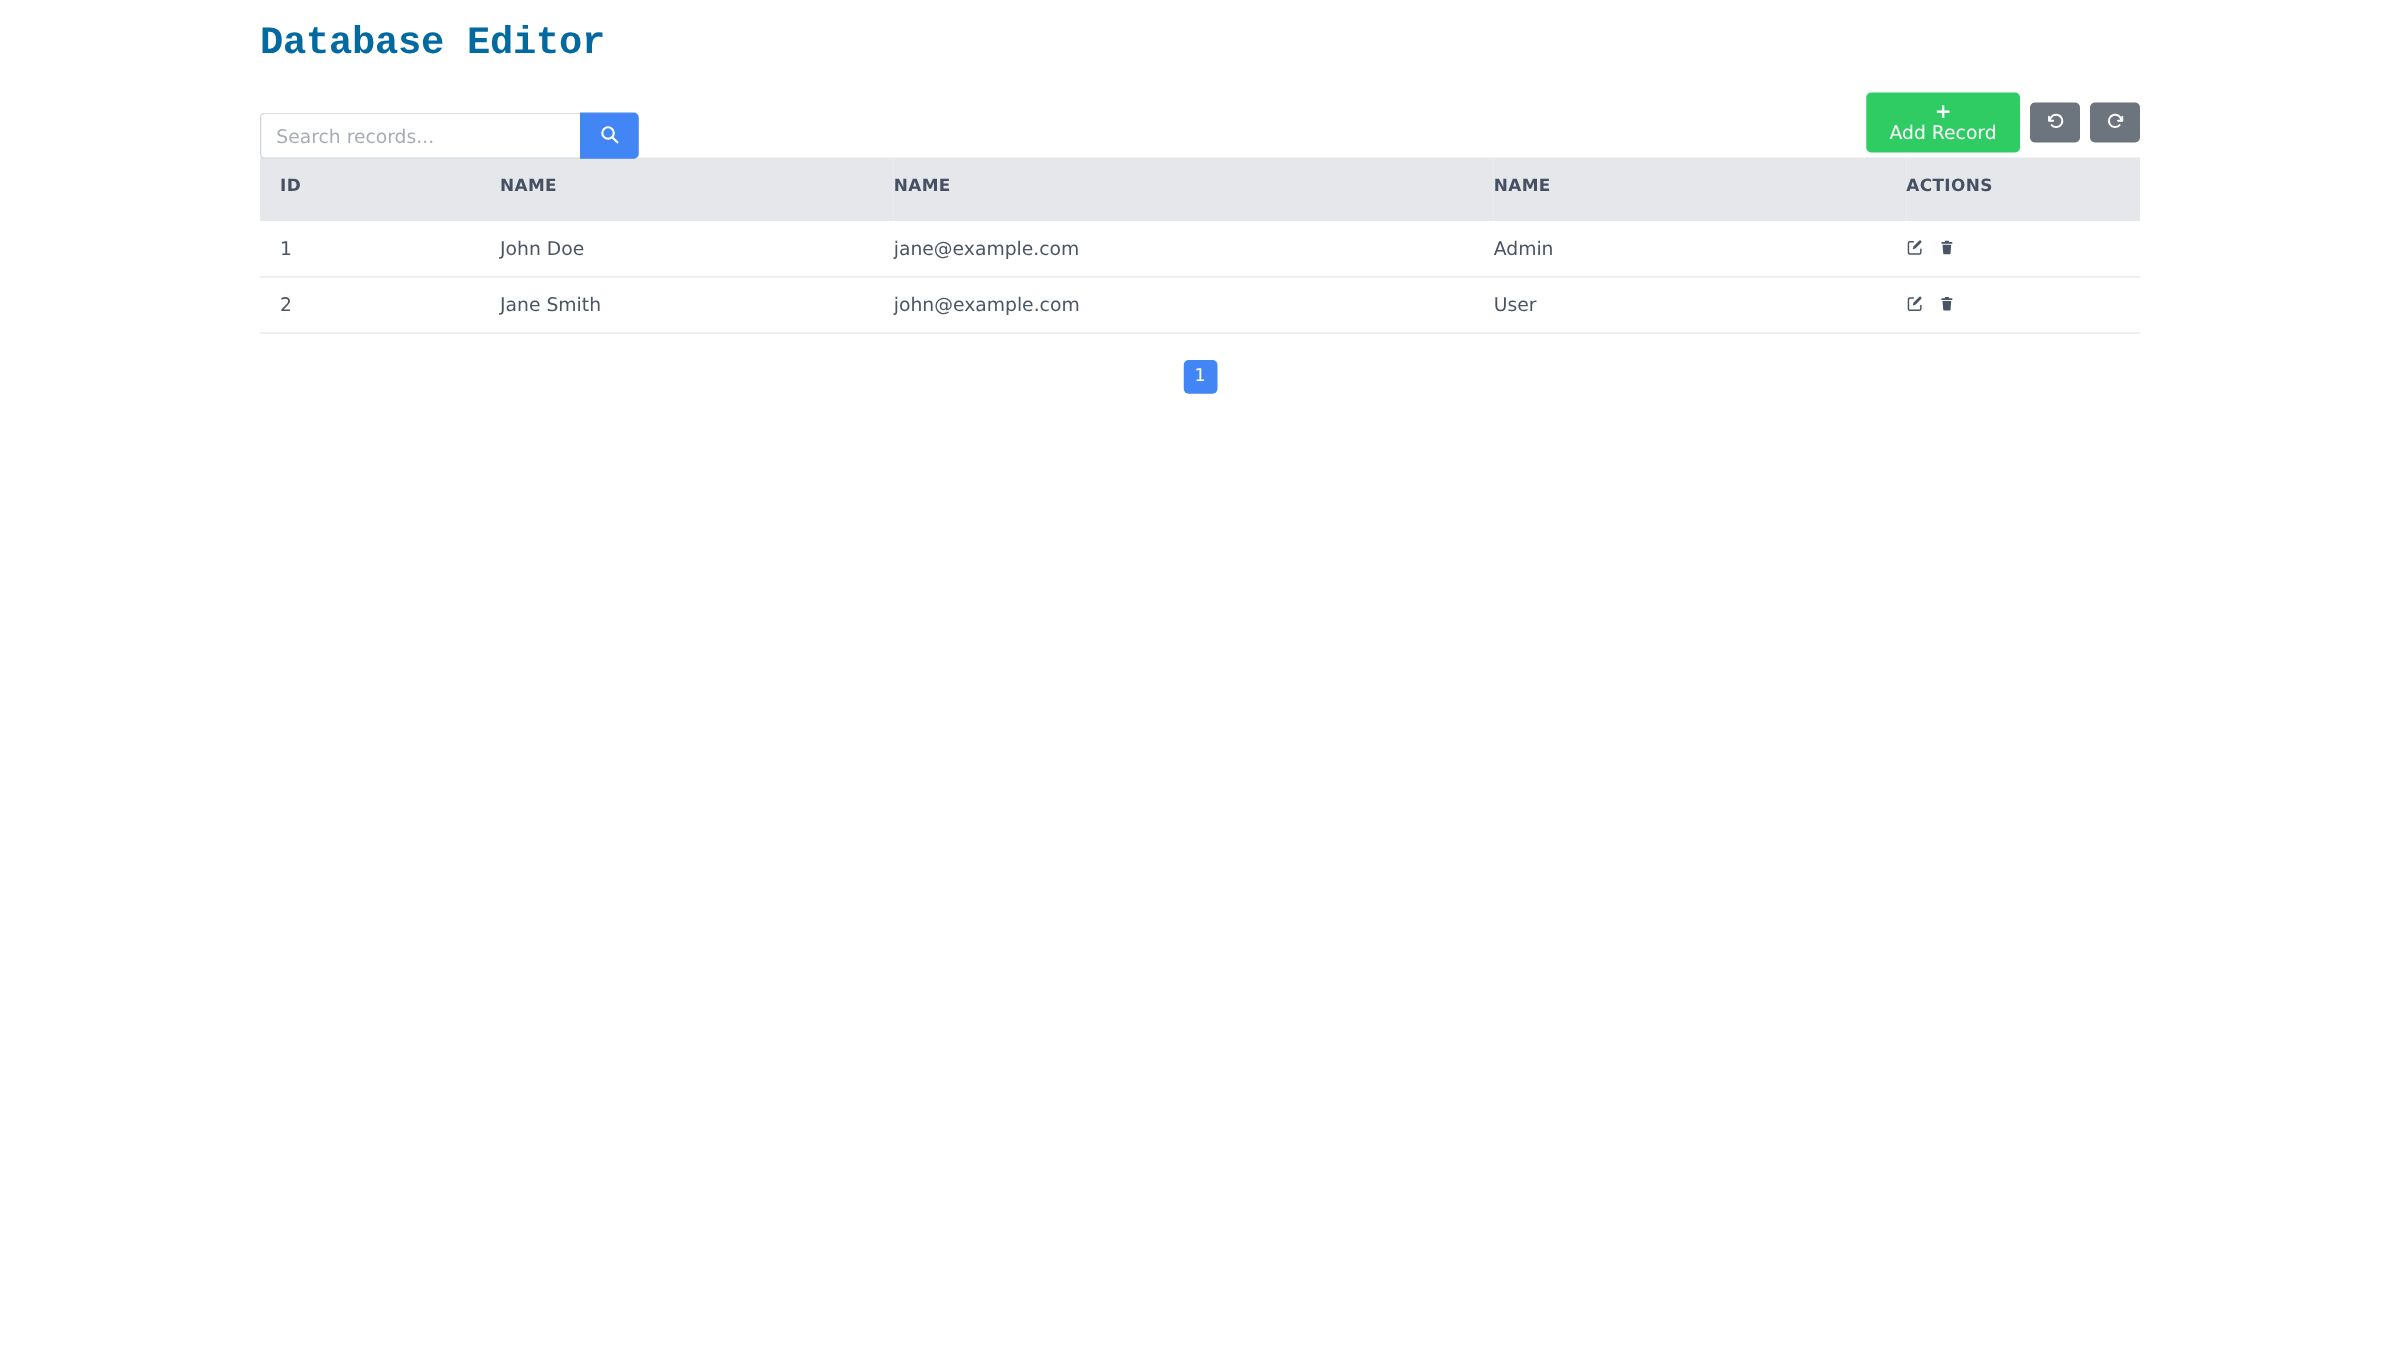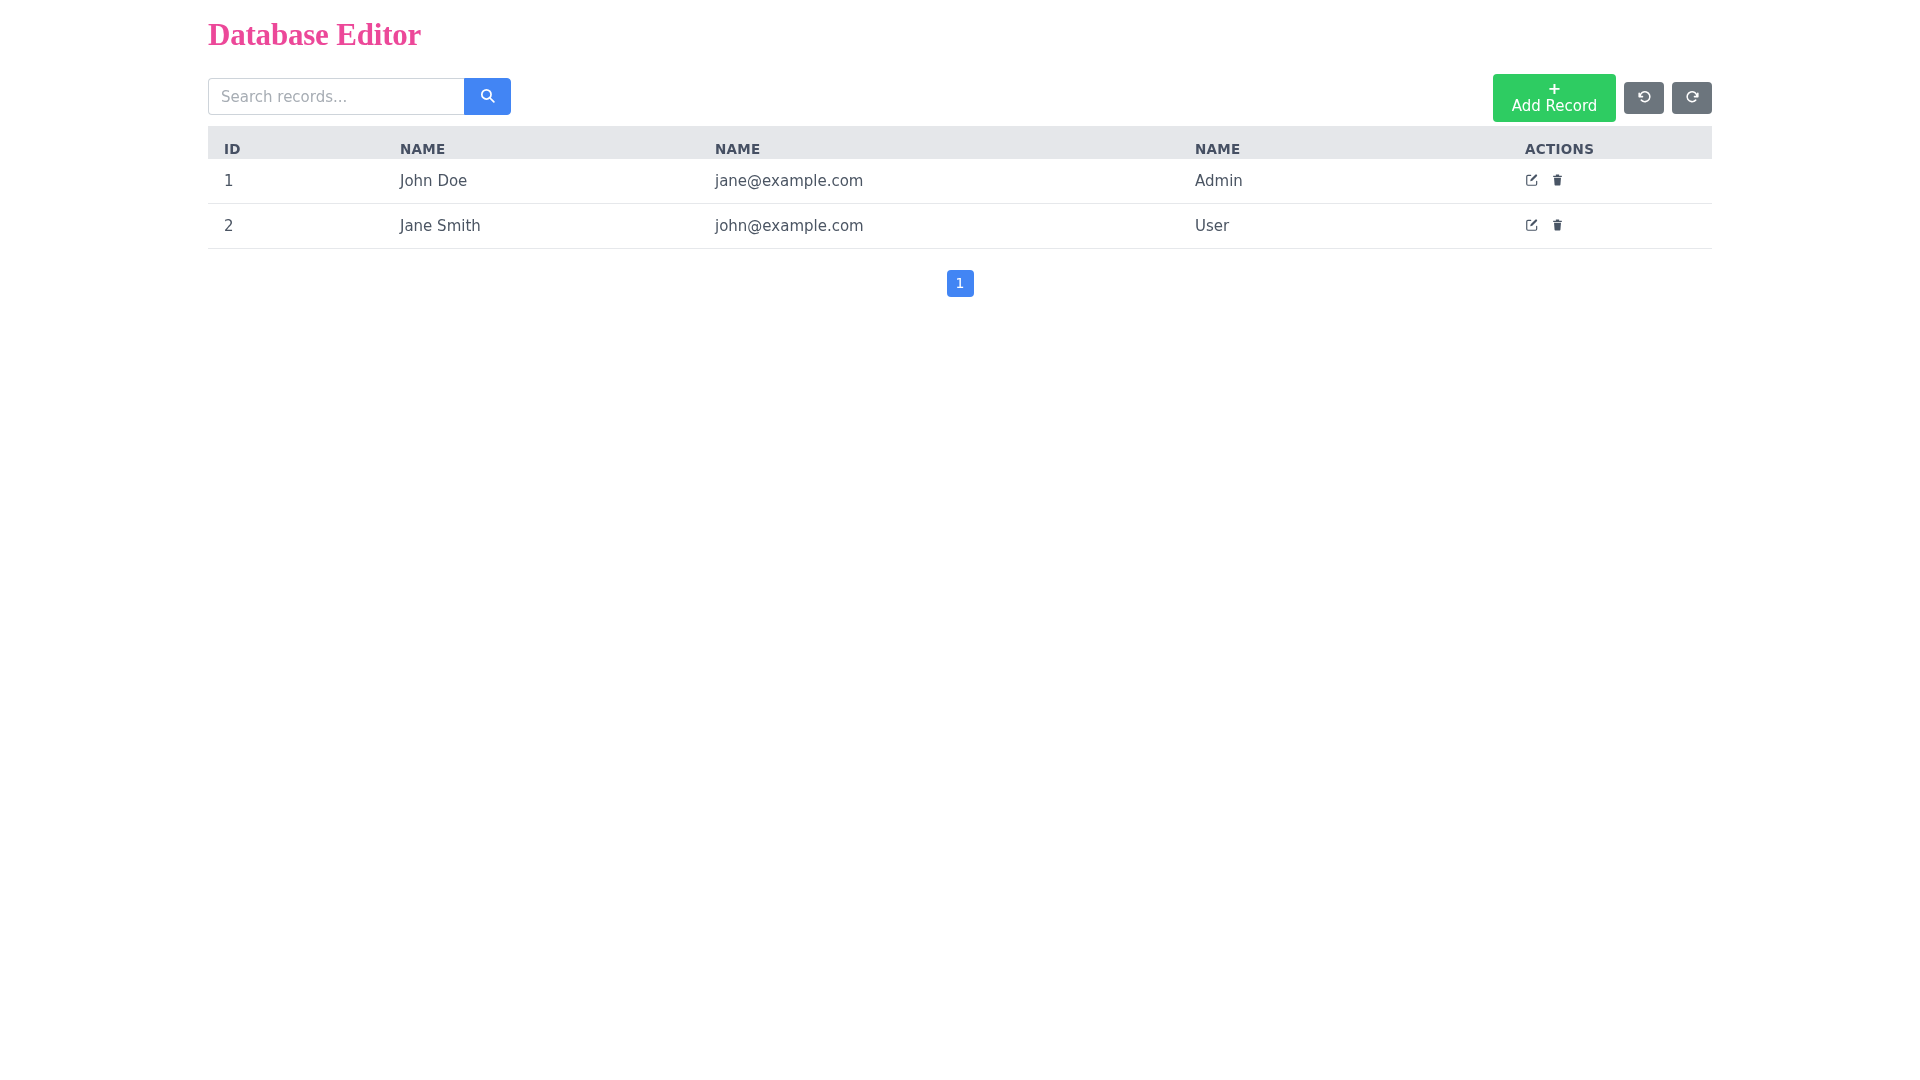--- a/index.html
+++ b/index.html
@@ -24,39 +24,39 @@
     position: absolute;
     left: 208px;
     top: 0;
     width: 1504px;
   }
 
   
   .page-title {
     font-size: 31px;
     font-weight: bold;
-    color: #ec4899;
+    color: #0369a1;
     letter-spacing: -0.2px;
     margin: 0;
     padding-top: 16px;
     line-height: 38px;
-    font-family: Liberation Serif, serif;
+    font-family: Liberation Mono, monospace;
   }
 
   
   .toolbar {
     position: relative;
     height: 58px;
     margin-top: 14px;
   }
 
   .search-group {
     position: absolute;
     left: 0;
-    top: 10px;
+    top: 22px;
     display: flex;
     align-items: stretch;
     height: 37px;
     justify-content: center;
   }
 
   .search-input {
     width: 256px;
     height: 37px;
     border: 1px solid #ced4da;
@@ -140,21 +140,21 @@
     table-layout: fixed;
   }
 
   .records-table thead th {
     background: #e5e7ea;
     color: #465063;
     font-size: 13.5px;
     font-weight: bold;
     text-align: left;
     letter-spacing: 0.3px;
-    padding: 15px 0 2px 0;
+    padding: 15px 0 20px 0;
     border: none;
     margin-left: 40px;
   }
 
   .records-table tbody td {
     font-size: 15px;
     color: #4b5563;
     text-align: left;
     padding: 13px 0 13px 0;
     border-bottom: 1px solid #e6e8eb;

